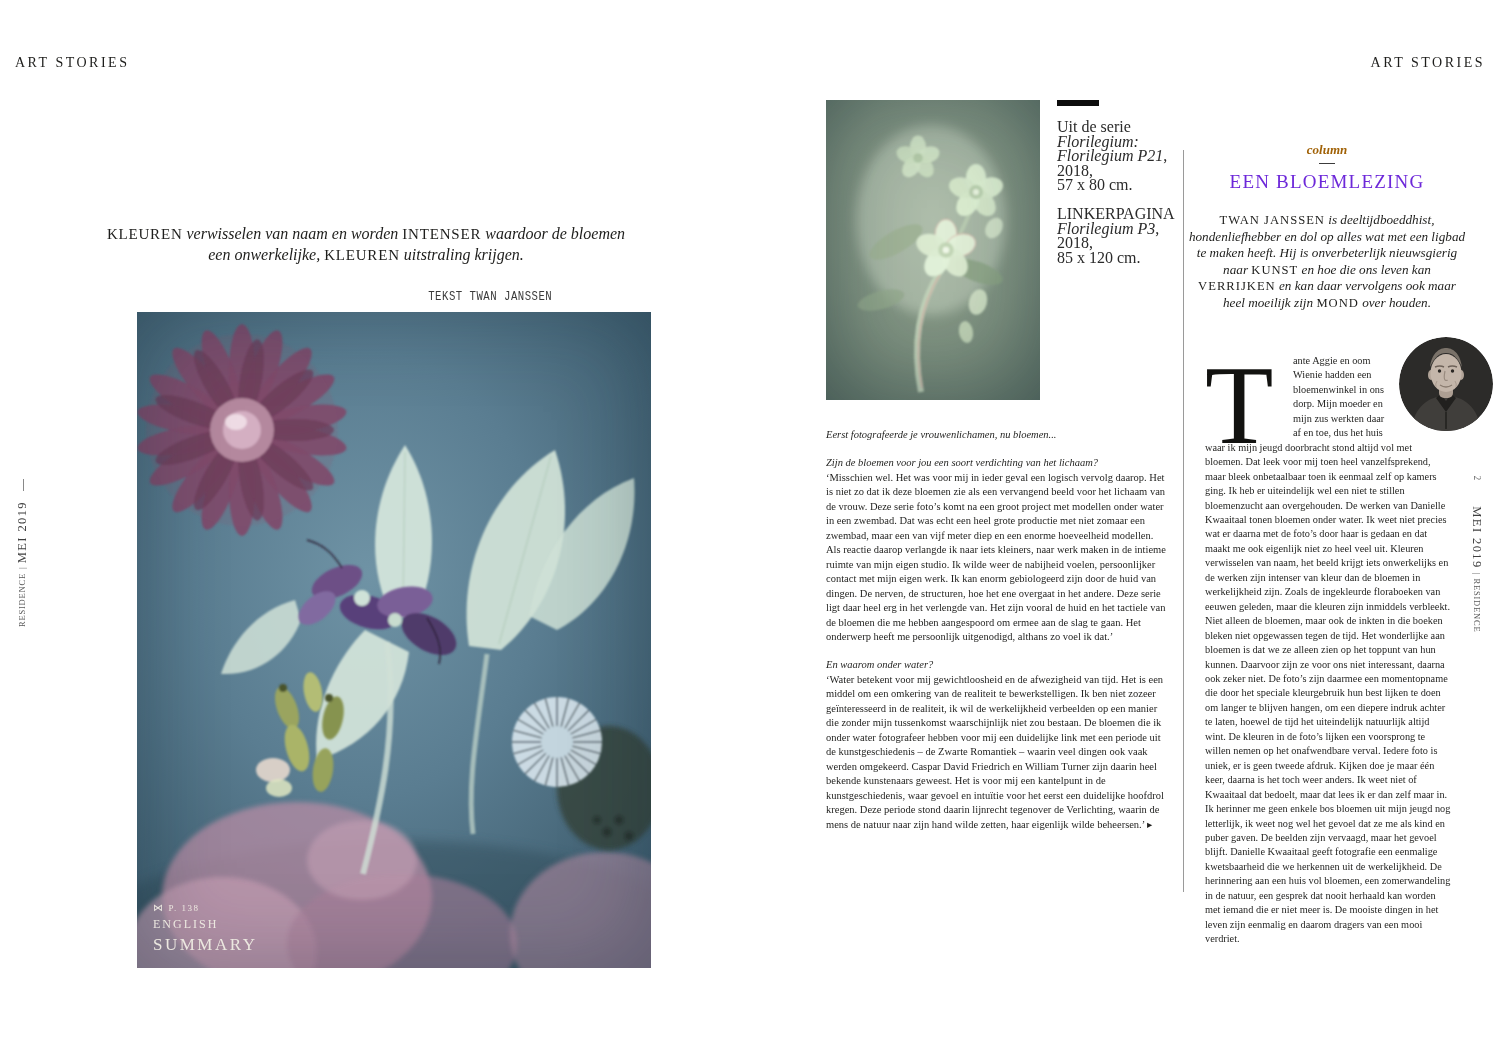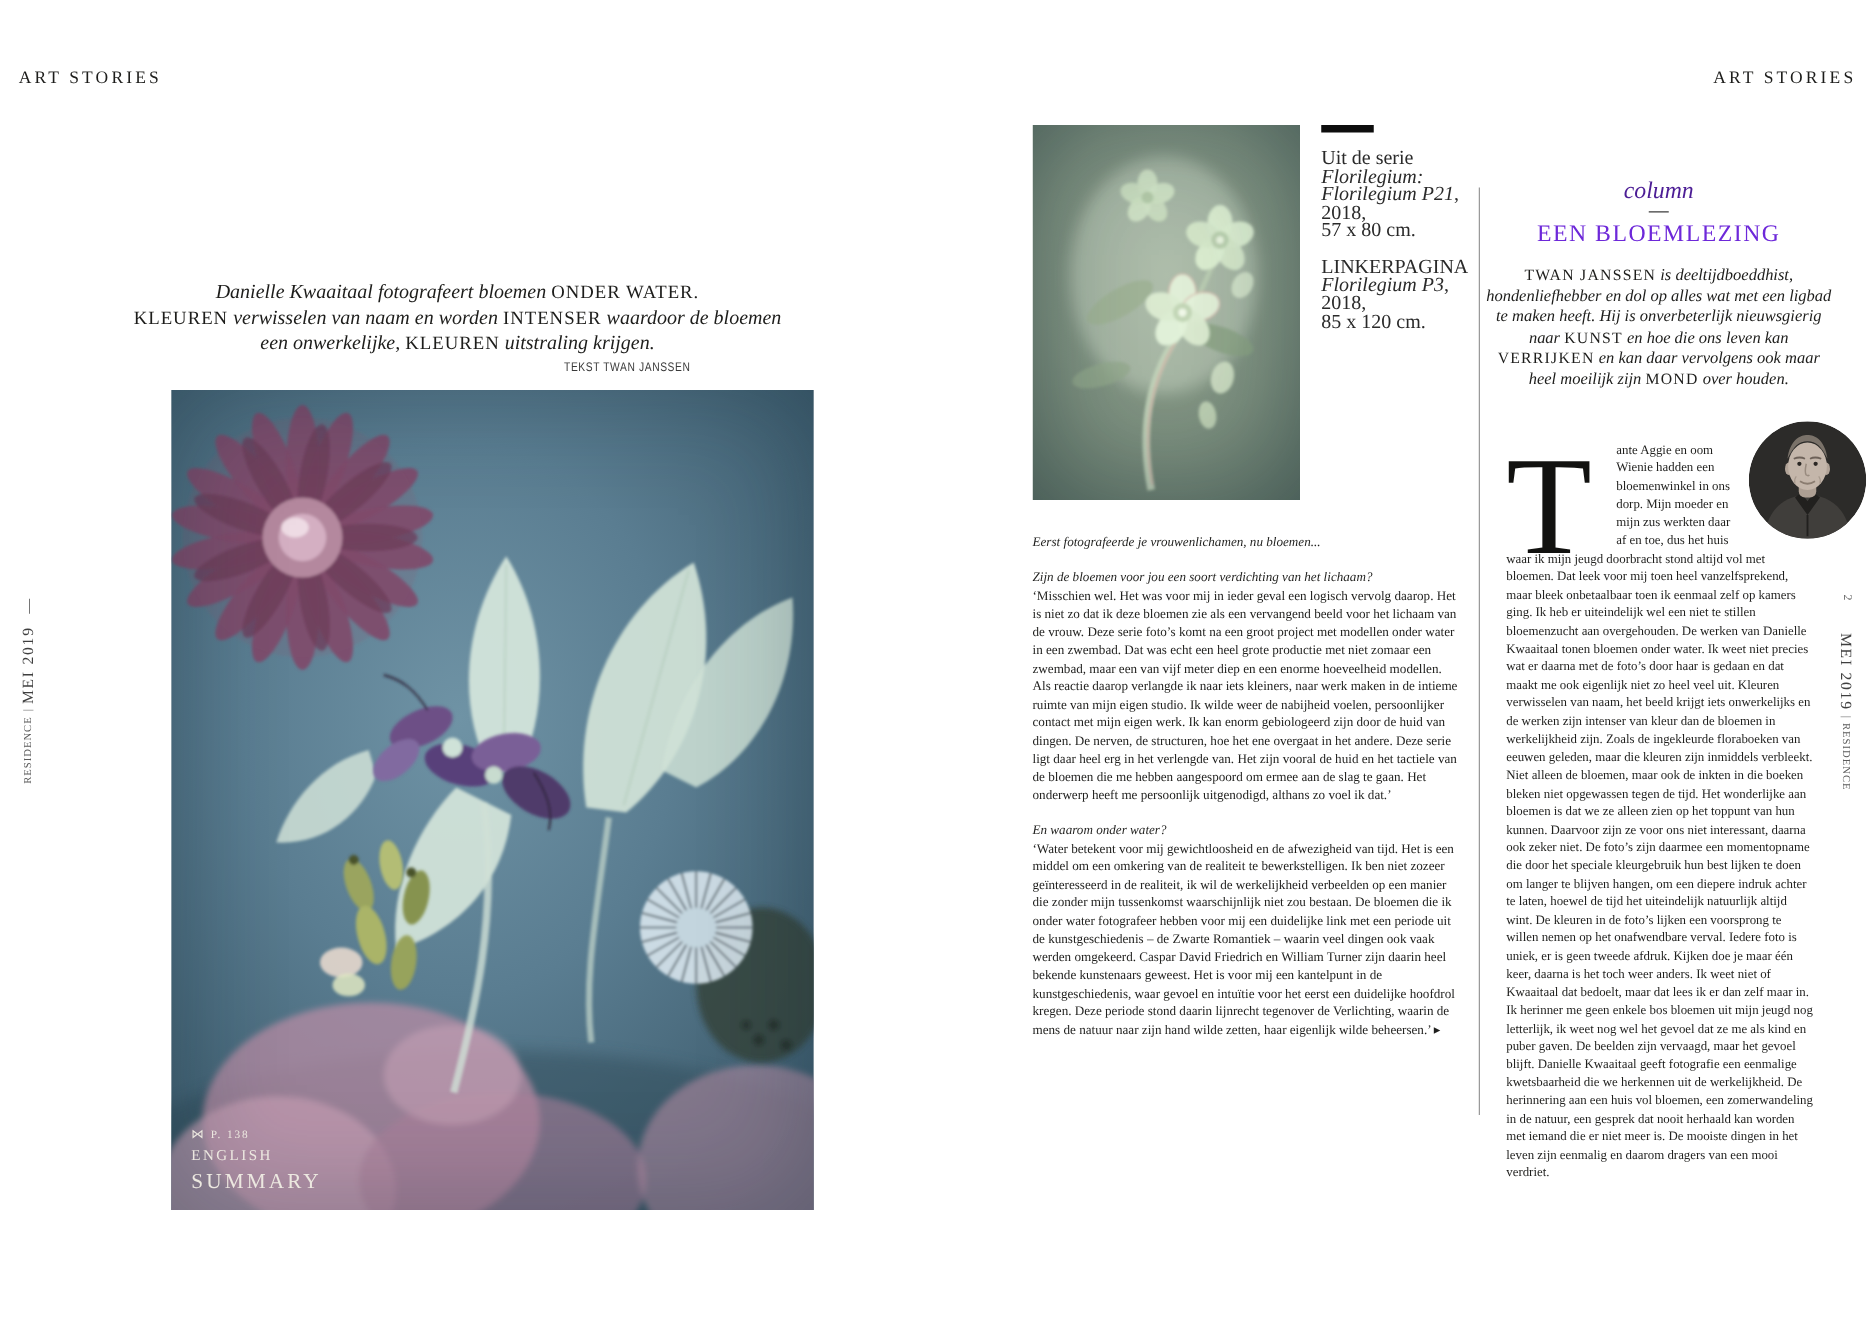--- a/index.html
+++ b/index.html
@@ -15,21 +15,21 @@
   .title{position:absolute;left:40px;top:96px;width:652px;text-align:center;line-height:57px;}
   .title .tline{display:block;font-size:66px;transform:scaleX(0.76);transform-origin:50% 50%;
                 white-space:nowrap;color:#151513;}
 
   
   .intro{position:absolute;left:96px;top:224px;width:540px;text-align:center;
          font-size:16px;line-height:19.5px;}
   .intro .it{font-style:italic;}
   .intro .caps{font-style:normal;font-size:15px;letter-spacing:0.8px;}
   .byline{position:absolute;left:106px;top:289px;width:446px;text-align:right;
-          font-family:Liberation Sans, sans-serif;font-size:10px;
+          font-family:Liberation Mono, monospace;font-size:13px;
           letter-spacing:0.6px;color:#3a3a3a;}
   .byline span{display:inline-block;transform:scaleX(0.82);transform-origin:100% 50%;white-space:nowrap;}
 
   
   .photo-large{position:absolute;left:137px;top:312px;width:514px;height:656px;}
   .photo-small{position:absolute;left:826px;top:100px;width:214px;height:300px;}
   .photo-large svg,.photo-small svg{display:block;}
   .vignette{position:absolute;inset:0;box-shadow:inset 0 0 90px rgba(18,40,52,.30);pointer-events:none;}
   .summary-tag{position:absolute;left:16px;bottom:14px;color:#ece8e0;}
   .summary-tag .ref{font-size:9px;letter-spacing:1.5px;}
@@ -49,21 +49,21 @@
              font-size:10.5px;line-height:14.5px;color:#1f1f1d;}
   .interview p{margin:0;}
   .interview p.q{font-style:italic;margin-top:13.5px;}
   .interview p.q:first-child{margin-top:0;}
 
   
   .divider{position:absolute;left:1183px;top:150px;width:1px;height:742px;background:#9a9a9a;}
 
   
   .col-head{position:absolute;left:1195px;top:142px;width:264px;text-align:center;}
-  .col-kicker{font-style:italic;font-size:19px;color:#4c1d95;}
+  .col-kicker{font-style:italic;font-size:13px;color:#a16207;font-weight:bold;}
   .col-rule{width:16px;height:0;border-top:1px solid #3c3c3c;margin:5px auto 7px auto;}
   .col-title{font-size:19px;letter-spacing:1.2px;color:#6d28d9;}
   .col-intro{position:absolute;left:1188px;top:212px;width:278px;text-align:center;
              font-size:13.2px;line-height:16.6px;}
   .col-intro .it{font-style:italic;}
   .col-intro .caps{font-style:normal;font-size:12.6px;letter-spacing:1px;}
 
   .col-body{position:absolute;left:1205px;top:354px;width:247px;
             font-size:10.3px;line-height:14.45px;color:#1f1f1d;}
   .dropcap{float:left;width:88px;height:74px;font-size:112px;line-height:102px;
@@ -85,21 +85,20 @@
 </head>
 <body>
 
 <div class="canvas">
 
   <div class="hdr hdr-left">ART STORIES</div>
   <div class="hdr hdr-right">ART STORIES</div>
 
 
   <div class="intro">
-      <div class="cap-line"><span class="it">Danielle Kwaaitaal fotografeert bloemen </span><span class="caps">ONDER WATER.</span></div>
       <div class="cap-line"><span class="caps">KLEUREN</span><span class="it"> verwisselen van naam en worden </span><span class="caps">INTENSER</span><span class="it"> waardoor de bloemen</span></div>
       <div class="cap-line"><span class="it">een onwerkelijke, </span><span class="caps">KLEUREN</span><span class="it"> uitstraling krijgen.</span></div>
     </div>
   <div class="byline"><span>TEKST TWAN JANSSEN</span></div>
 
   <div class="photo-large">
     <svg width="514" height="656" viewBox="0 0 514 656">
       <defs>
         <radialGradient id="bgG" cx="45%" cy="40%" r="75%">
           <stop offset="0%" stop-color="#6f93a5"></stop>

